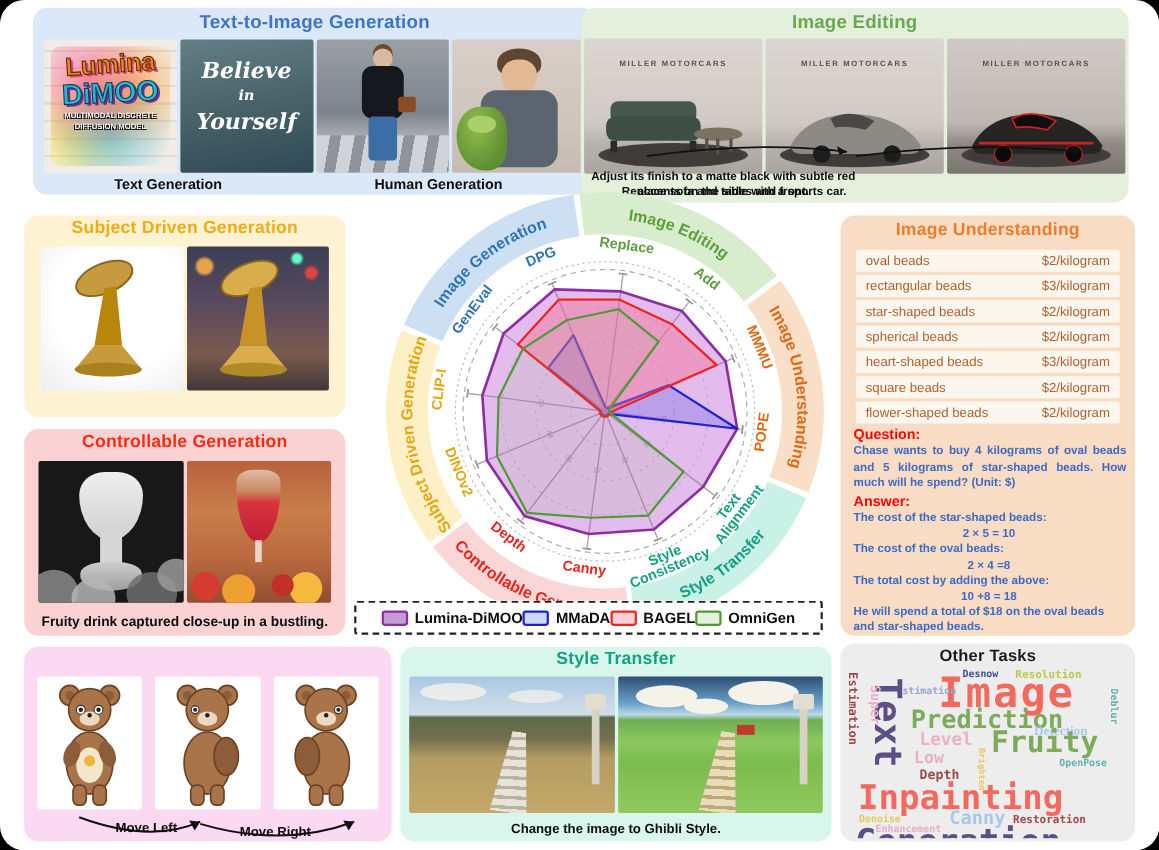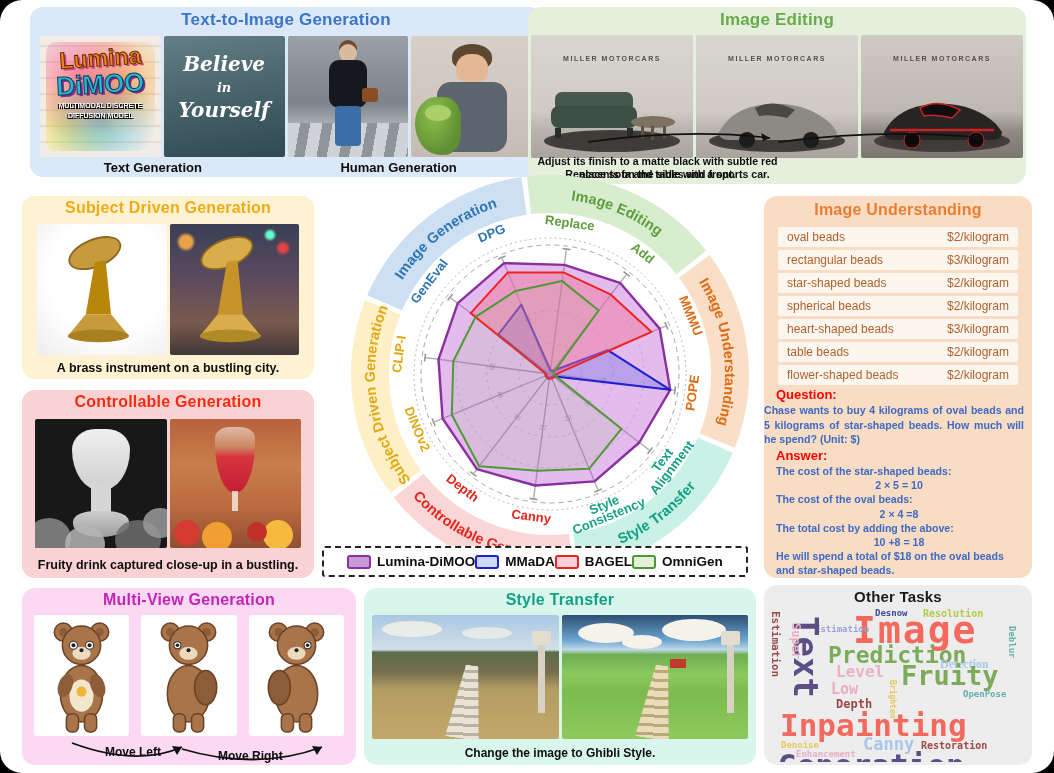--- a/index.html
+++ b/index.html
@@ -186,21 +186,20 @@
         <div class="bokeh" style="right:10px;top:18px;width:12px;height:12px;background:#d44"></div>
         <div class="bokeh" style="right:24px;top:6px;width:10px;height:10px;background:#6fc"></div>
         <svg style="position:absolute;left:50%;top:6px;transform:translateX(-50%)" width="90" height="120" viewBox="0 0 100 130">
           <ellipse cx="42" cy="24" rx="30" ry="15" transform="rotate(-22 42 24)" fill="#d9ad4b" stroke="#8a671f" stroke-width="2"></ellipse>
           <polygon points="42,34 54,32 60,92 32,92" fill="#c79227"></polygon>
           <polygon points="32,92 60,92 80,116 12,116" fill="#d9ad4b"></polygon>
           <ellipse cx="46" cy="116" rx="34" ry="7" fill="#b08a26"></ellipse>
         </svg>
       </div>
     </div>
-    <div class="capc" style="bottom:4px">A brass instrument on a bustling city.</div>
   </div>
 
   <div class="panel" style="left: 22px; top: 390px; width: 292px; height: 188px; background: rgb(251, 210, 211);">
     <span class="ptitle" style="font-size: 16px; color: rgb(251, 43, 17);">Controllable Generation</span>
     <div class="thumbrow" style="left:13px;right:13px;top:29px;height:129px">
       <div class="thumb depth">
         <div class="vase-top"></div>
         <div class="vase-stem"></div>
         <div class="vase-base"></div>
         <div class="dblob" style="left:-8px;bottom:-10px;width:44px;height:40px"></div>
@@ -213,21 +212,20 @@
         <div class="fruit" style="left:4px;bottom:2px;width:26px;height:26px;background:#d43c30"></div>
         <div class="fruit" style="left:32px;bottom:-4px;width:30px;height:30px;background:#f0a030"></div>
         <div class="fruit" style="right:8px;bottom:-2px;width:30px;height:30px;background:#f6b93f"></div>
         <div class="fruit" style="right:34px;bottom:6px;width:20px;height:20px;background:#c2302a"></div>
       </div>
     </div>
     <div class="capc" style="bottom:6px">Fruity drink captured close-up in a bustling.</div>
   </div>
 
   <div class="panel" style="left: 22px; top: 588px; width: 334px; height: 177px; background: rgb(251, 217, 242);">
-    <span class="ptitle" style="font-size: 16px; color: rgb(195, 36, 185);">Multi-View Generation</span>
     <div class="thumbrow" style="left:12px;right:12px;top:27px;height:121px;gap:12px" id="bear-tiles">
           <div class="beartile" style="flex: 1 1 0%;"><svg width="95" height="121" viewBox="0 0 90 120">
     <circle cx="27" cy="17" r="9" fill="#a9744a" stroke="#6b4226" stroke-width="1.5"></circle>
     <circle cx="63" cy="17" r="9" fill="#a9744a" stroke="#6b4226" stroke-width="1.5"></circle>
     <circle cx="27" cy="17" r="4" fill="#8d5c38"></circle>
               <circle cx="63" cy="17" r="4" fill="#8d5c38"></circle>
     <circle cx="45" cy="30" r="19" fill="#a9744a" stroke="#6b4226" stroke-width="1.5"></circle>
     <ellipse cx="45" cy="78" rx="21" ry="28" fill="#a9744a" stroke="#6b4226" stroke-width="1.5"></ellipse>
     <rect x="30" y="98" width="12" height="18" rx="5" fill="#a9744a" stroke="#6b4226" stroke-width="1.5"></rect>
     <rect x="48" y="98" width="12" height="18" rx="5" fill="#a9744a" stroke="#6b4226" stroke-width="1.5"></rect>
@@ -321,30 +319,30 @@
           </div>
           <div class="iu-row">
             <span>spherical beads</span>
             <span>$2/kilogram</span>
           </div>
           <div class="iu-row">
             <span>heart-shaped beads</span>
             <span>$3/kilogram</span>
           </div>
           <div class="iu-row">
-            <span>table beads</span>
+            <span>square beads</span>
             <span>$2/kilogram</span>
           </div>
           <div class="iu-row">
             <span>flower-shaped beads</span>
             <span>$2/kilogram</span>
           </div>
         </div>
     <span class="qlabel" style="left:12px;top:191px">Question:</span>
-    <div class="qtext" style="left:0;right:8px;top:207px">Chase wants to buy 4 kilograms of oval beads and 5 kilograms of star-shaped beads. How much will he spend? (Unit: $)</div>
+    <div class="qtext" style="left:12px;right:8px;top:207px">Chase wants to buy 4 kilograms of oval beads and 5 kilograms of star-shaped beads. How much will he spend? (Unit: $)</div>
     <span class="qlabel" style="left:12px;top:252px">Answer:</span>
     <div id="answer-lines" style="position:absolute;left:12px;right:10px;top:268px">
           <div class="ansline">The cost of the star-shaped beads:</div>
           <div class="ansline center">2 × 5 = 10</div>
           <div class="ansline">The cost of the oval beads:</div>
           <div class="ansline center">2 × 4 =8</div>
           <div class="ansline">The total cost by adding the above:</div>
           <div class="ansline center">10 +8 = 18</div>
           <div class="ansline">He will spend a total of $18 on the oval beads and star-shaped beads.</div>
         </div>

